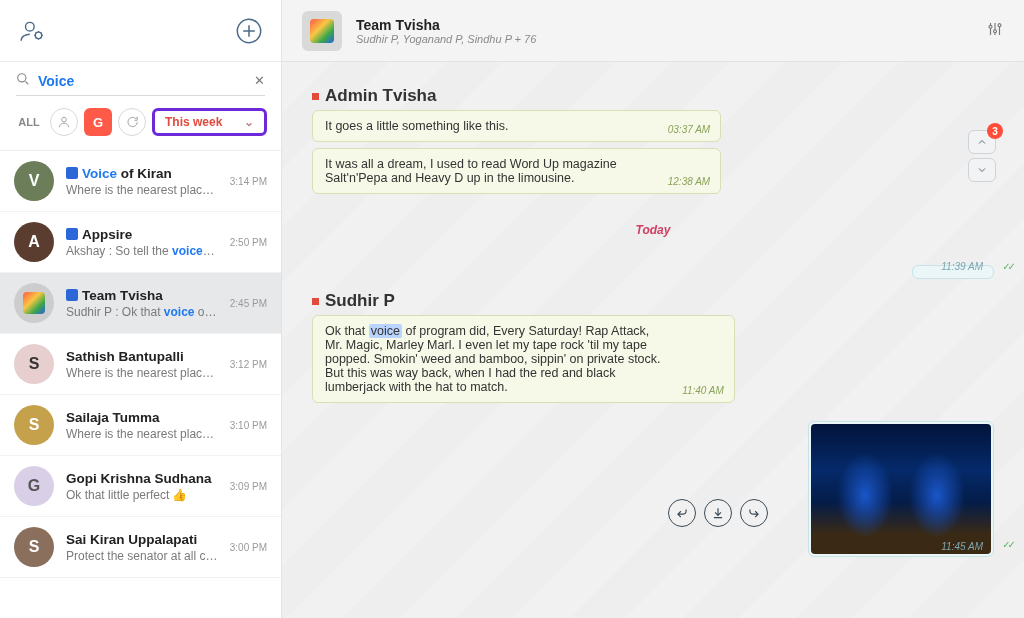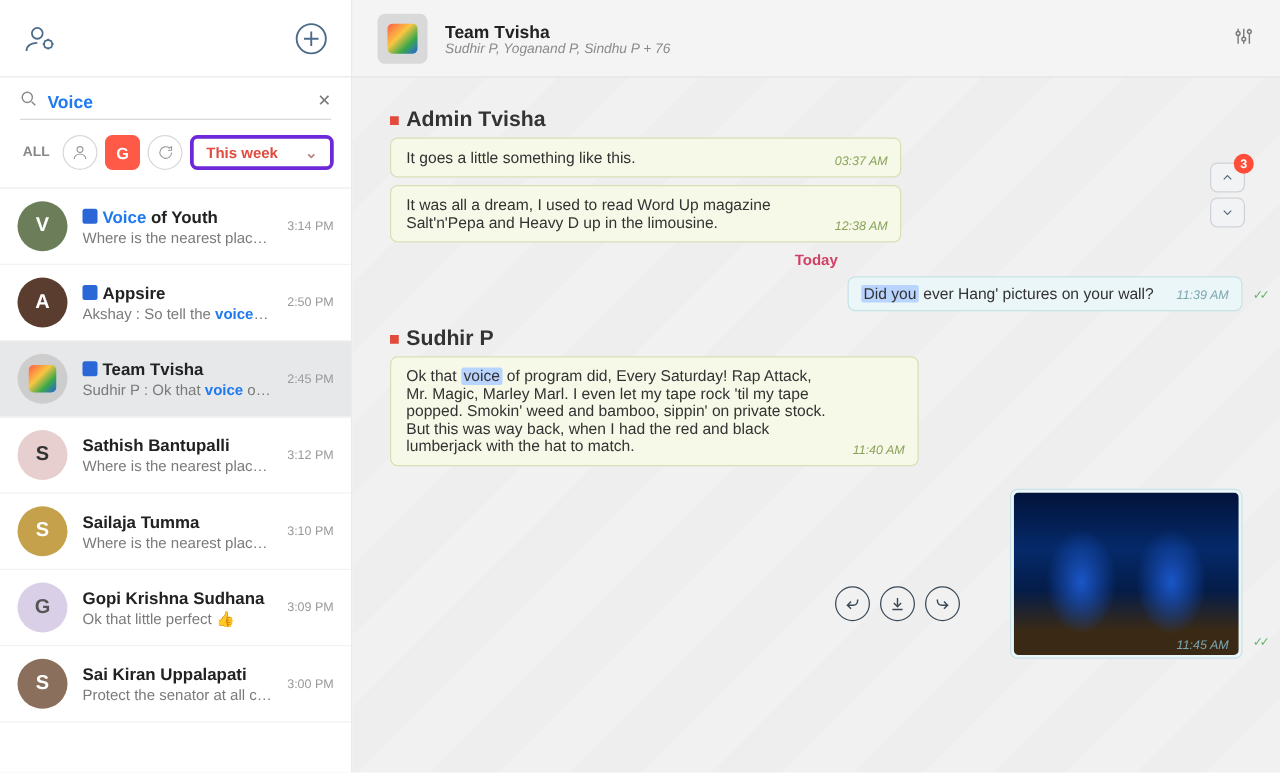--- a/index.html
+++ b/index.html
@@ -143,21 +143,21 @@
   .bubble.out {
     background:#eaf6f8;border-color:#c7e3e8;
     max-width:55%;
     padding:6px 70px 6px 10px;
   }
   .bubble.out .ts { color:#7ca6b0; }
   .bubble.out::after {
     content:"✓✓";position:absolute;right:-20px;bottom:6px;font-size:10px;color:#5fb36c;letter-spacing:-3px;
   }
   .date-divider {
-    text-align:center;margin:6px 0;
+    text-align:center;margin:28px 0;font-style:italic;
   }
   .date-divider span {
     background:transparent;color:#d13f64;font-weight:700;font-size:12px;
     padding:0 12px;
   }
   .sel { background:#b8d4ff;border-radius:2px;padding:0 2px; }
 
   
   .attach-row { display:flex;justify-content:flex-end;align-items:flex-end;gap:10px;margin-top:18px; }
   .attach-tools { display:flex;flex-direction:row;gap:8px;margin-bottom:30px; }
@@ -255,21 +255,21 @@
     </div>
   </div>
 
   <div class="chat-list">
 
     <div class="chat-item">
       <div class="avatar" style="background:#6b7e59">V</div>
       <div class="chat-body">
         <div class="chat-title">
           <span class="group-dot"></span>
-          <span><span class="hl">Voice</span><span> of Youth</span></span>
+          <span><span class="hl">Voice</span><span> of Kiran</span></span>
         </div>
         <div class="chat-preview">Where is the nearest place to...</div>
       </div>
       <div class="chat-time">3:14 PM</div>
     </div>
 
     <div class="chat-item">
       <div class="avatar" style="background:#5a3d2f">A</div>
       <div class="chat-body">
         <div class="chat-title">
@@ -386,23 +386,20 @@
       <span>It was all a dream, I used to read Word Up magazine Salt'n'Pepa and Heavy D up in the limousine.</span>
       <span class="ts">12:38 AM</span>
     </div>
 
     <div class="date-divider">
       <span>Today</span>
     </div>
 
     <div class="row-out">
       <div class="bubble out">
-        <span>
-          <span class="sel">Did you</span><span> ever Hang' pictures on your wall?</span>
-        </span>
         <span class="ts">11:39 AM</span>
       </div>
     </div>
 
     <div class="sender-label">
       <span class="sq"></span>
       <span>Sudhir P</span>
     </div>
     <div class="bubble" style="max-width:62%">
       <span>

